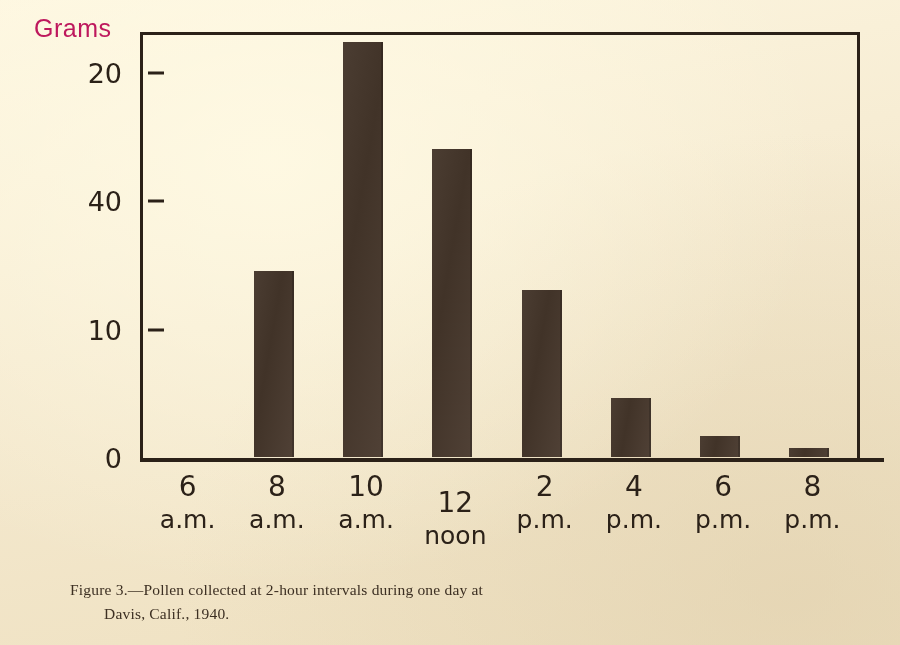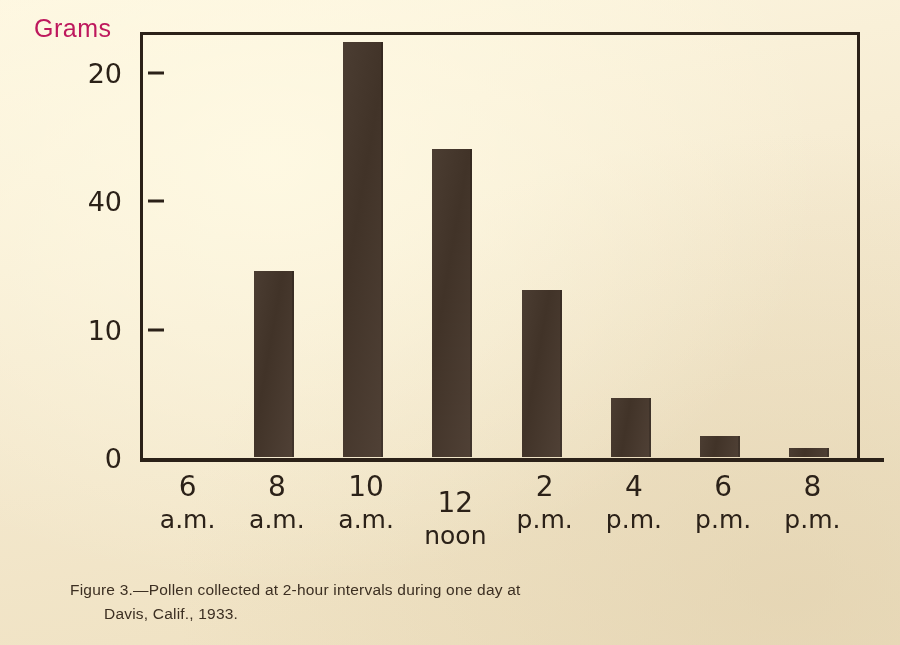--- a/index.html
+++ b/index.html
@@ -129,21 +129,21 @@
     line-height: 32px;
     text-align: center;
   }
 
   
   #caption {
     position: absolute;
     left: 70px;
     top: 578px;
     width: 780px;
-    font-family: Liberation Sans, sans-serif;
+    font-family: Liberation Serif, serif;
     font-size: 15.5px;
     line-height: 24px;
     color: #3c2f22;
     letter-spacing: 0.2px;
   }
   #caption .cap-line-2 {
     padding-left: 34px;
     display: block;
   }
 </style>
@@ -210,16 +210,16 @@
         <div class="x-period">p.m.</div>
       </div>
       <div class="x-group" style="left: 624.75px; width: 89.25px; top: 0px;">
         <div class="x-hour">8</div>
         <div class="x-period">p.m.</div>
       </div>
     </div>
 
   <div id="caption">
     <span class="cap-line-1">Figure 3.—Pollen collected at 2-hour intervals during one day at</span>
-    <span class="cap-line-2">Davis, Calif., 1933.</span>
+    <span class="cap-line-2">Davis, Calif., 1940.</span>
   </div>
 
 </div>
 
 </body></html>

